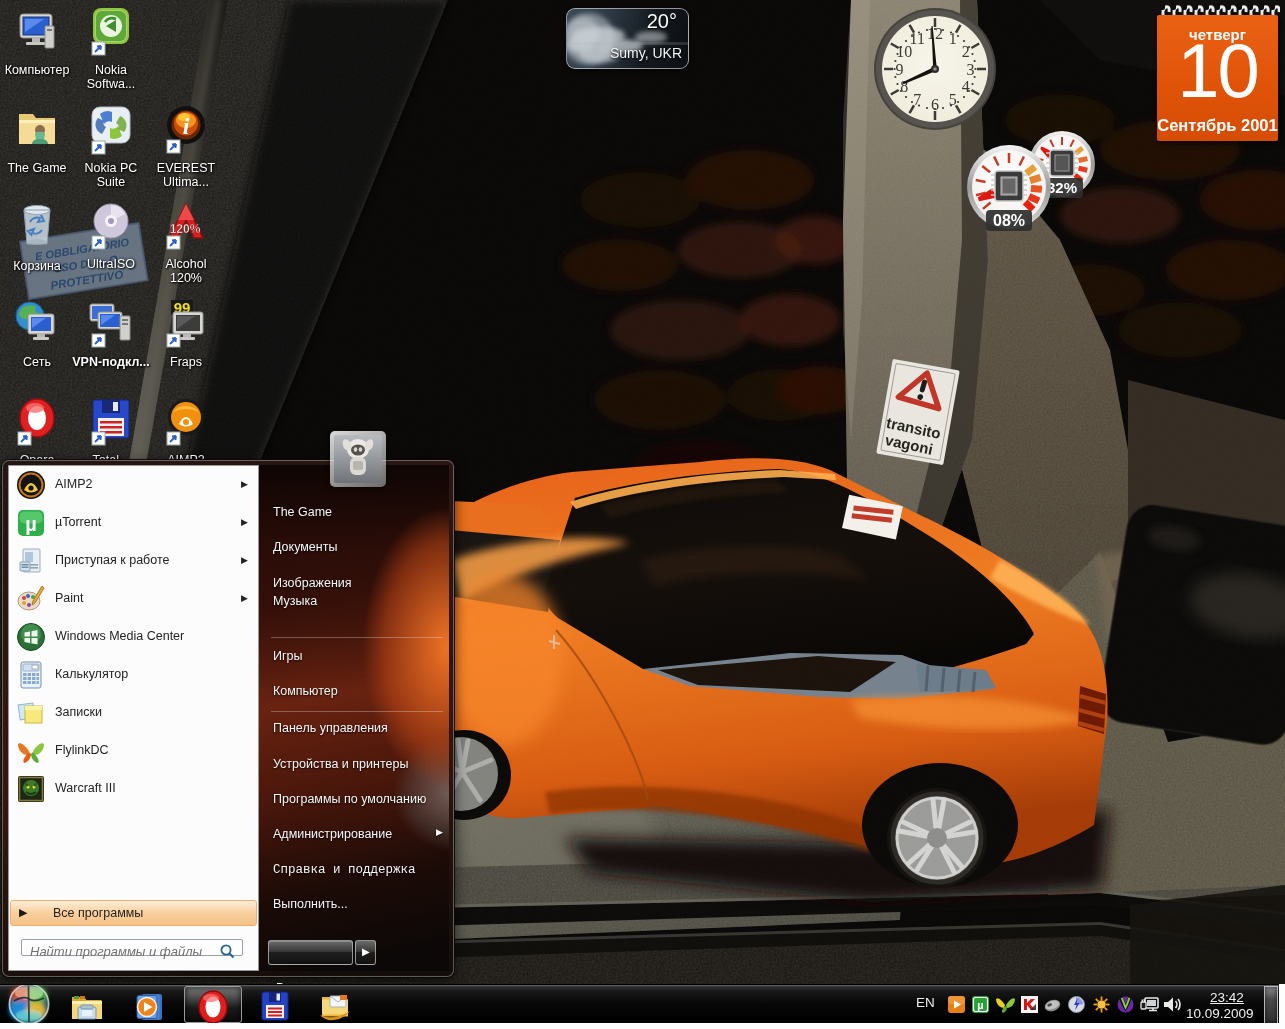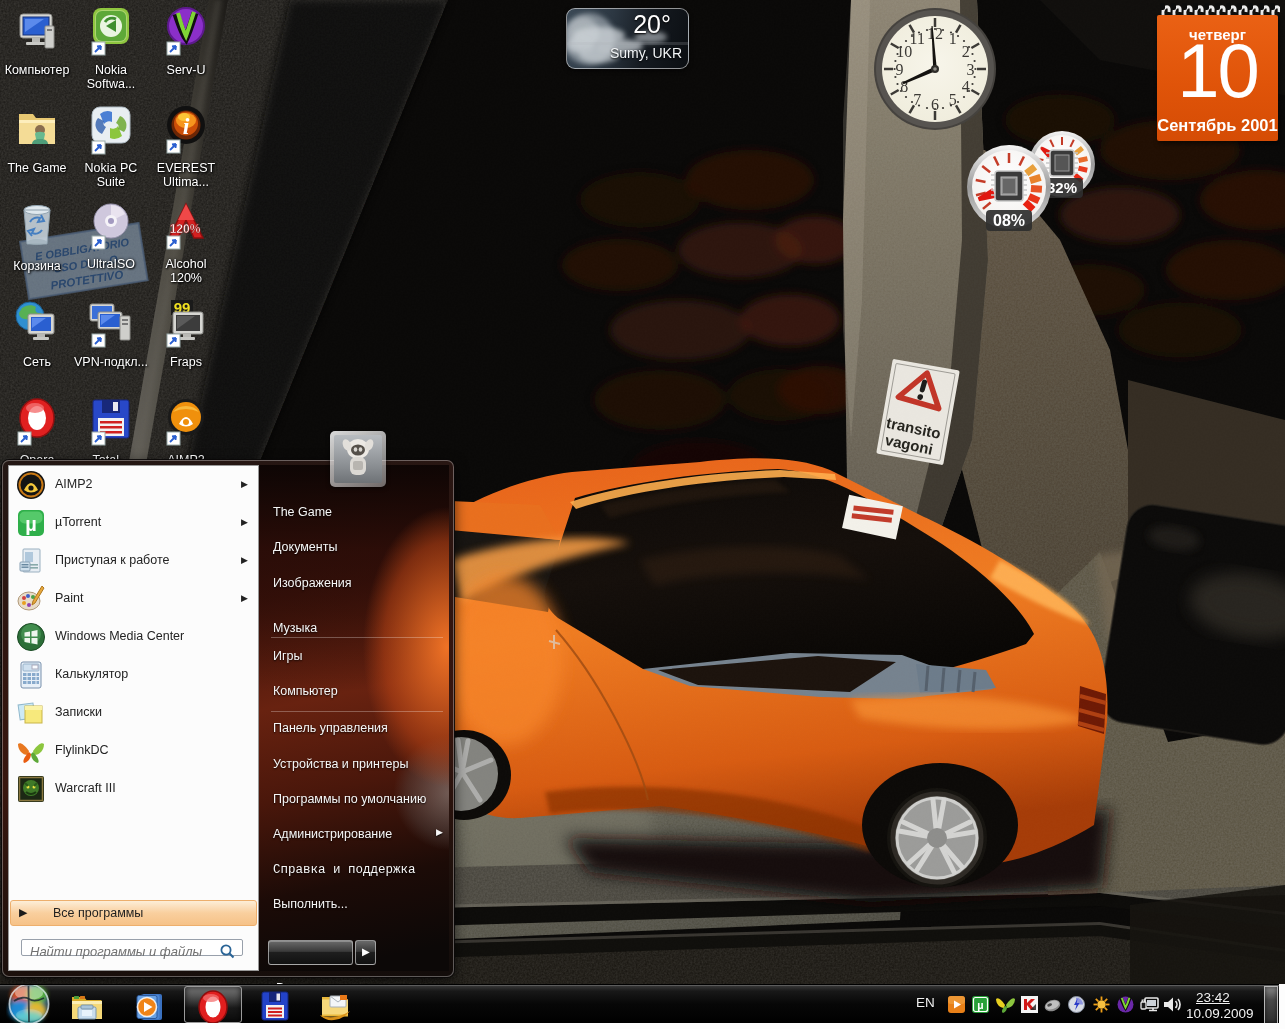--- a/index.html
+++ b/index.html
@@ -254,30 +254,20 @@
         <rect x="7" y="2" width="36" height="36" rx="8" fill="#8fc63f"></rect>
         <rect x="9" y="4" width="32" height="32" rx="7" fill="#ffffff" opacity="0.25"></rect>
         <rect x="10" y="5" width="30" height="30" rx="6" fill="#5da838"></rect>
         <circle cx="25" cy="20" r="11" fill="#e9f5e0"></circle>
         <path d="M 20,14 l 10,6 -10,6 z" fill="#3f8f2f" transform="rotate(180 25 20)"></path>
         <path d="M 30,13 a 9,9 0 0 0 -11,3" stroke="#3f8f2f" stroke-width="3" fill="none"></path>
         <rect x="6" y="36" width="13" height="13" fill="#fff" stroke="#9aa"></rect>
         <path d="M 9,46 l 6,-6 m 0,0 l -4,0.5 m 4,-0.5 l -0.5,4" stroke="#2a5fd0" stroke-width="1.8" fill="none"></path>
       </svg>
 <div class="lbl">Nokia<br>Softwa...</div></div>
-<div class="dicon" style="left:147px;top:6px;">
-<svg width="50" height="52" viewBox="0 0 50 52">
-        <circle cx="25" cy="20" r="18" fill="#8b2fc9"></circle>
-        <circle cx="25" cy="20" r="18" fill="none" stroke="#5e1a8e" stroke-width="2"></circle>
-        <path d="M 15,8 C 19,20 22,28 25,32 C 28,26 31,16 34,7" stroke="#101010" stroke-width="7" fill="none"></path>
-        <path d="M 17,7 C 20,18 23,26 25,30 C 27,25 30,15 33,6" stroke="#7fd435" stroke-width="4" fill="none"></path>
-        <rect x="6" y="36" width="13" height="13" fill="#fff" stroke="#9aa"></rect>
-        <path d="M 9,46 l 6,-6 m 0,0 l -4,0.5 m 4,-0.5 l -0.5,4" stroke="#2a5fd0" stroke-width="1.8" fill="none"></path>
-      </svg>
-<div class="lbl">Serv-U</div></div>
 
 <div class="dicon" style="left:-2px;top:104px;">
 <svg width="50" height="52" viewBox="0 0 50 52">
         <path d="M 7,10 h 14 l 3,4 h 19 v 26 h -36 z" fill="#e8c872"></path>
         <path d="M 7,16 h 36 v 24 h -36 z" fill="#f4dc96"></path>
         <path d="M 7,16 h 36 v 3 h -36 z" fill="#fdeebc"></path>
         <circle cx="28" cy="26" r="5" fill="#8a6d4f"></circle>
         <path d="M 20,40 c 0,-7 16,-7 16,0 z" fill="#4f9e7a"></path>
         <path d="M 23,30 c 0,-3 10,-3 10,0 l -1,5 h -8 z" fill="#67b98f"></path>
       </svg>
@@ -344,21 +334,21 @@
         <circle cx="18" cy="18" r="14" fill="#2f8fd0"></circle>
         <path d="M 10,10 c 4,-3 10,-4 14,-1 c -2,4 1,7 5,6 c 2,5 -1,11 -5,13 c -6,1 -9,-3 -8,-7 c -5,1 -9,-2 -9,-6 z" fill="#57b054"></path>
         <circle cx="18" cy="18" r="14" fill="none" stroke="#1a5f94"></circle>
         <rect x="16" y="16" width="26" height="20" rx="2" fill="#d6d6d2" stroke="#8e8e8a"></rect>
         <rect x="19" y="19" width="20" height="14" fill="#2a5fd0"></rect>
         <polygon points="20,20 34,20 20,30" fill="#5b8aec"></polygon>
         <rect x="25" y="36" width="8" height="3" fill="#b8b8b4"></rect>
         <rect x="21" y="39" width="16" height="3" rx="1" fill="#c8c8c4"></rect>
       </svg>
 <div class="lbl">Сеть</div></div>
-<div class="dicon" style="left:72px;top:298px;">
+<div class="dicon" style="left:72px;top:298px;font-weight:bold;">
 <svg width="50" height="52" viewBox="0 0 50 52">
         <rect x="4" y="6" width="24" height="17" rx="2" fill="#d6d6d2" stroke="#8e8e8a"></rect>
         <rect x="6" y="8" width="20" height="13" fill="#3a6fd8"></rect>
         <rect x="12" y="14" width="24" height="17" rx="2" fill="#d6d6d2" stroke="#8e8e8a"></rect>
         <rect x="14" y="16" width="20" height="13" fill="#2a5fd0"></rect>
         <polygon points="15,17 29,17 15,27" fill="#5b8aec"></polygon>
         <rect x="34" y="18" width="10" height="24" rx="1" fill="#cfcfcb" stroke="#8e8e8a"></rect>
         <rect x="36" y="21" width="6" height="2" fill="#777"></rect>
         <rect x="36" y="25" width="6" height="2" fill="#777"></rect>
         <rect x="6" y="36" width="13" height="13" fill="#fff" stroke="#9aa"></rect>
@@ -426,21 +416,21 @@
 <circle cx="16" cy="24" r="16" fill="#b9c0c5" opacity="0.7" filter="url(#wbl)"></circle>
 <g filter="url(#wbl)" fill="#ccd3d7" opacity="0.8">
 <ellipse cx="32" cy="26" rx="26" ry="8" opacity="0.95"></ellipse>
 <ellipse cx="52" cy="37" rx="24" ry="7" opacity="0.9"></ellipse>
 <ellipse cx="84" cy="28" rx="16" ry="6" opacity="0.7"></ellipse>
 <ellipse cx="32" cy="46" rx="20" ry="8" opacity="0.85"></ellipse>
 <ellipse cx="14" cy="36" rx="14" ry="9" opacity="0.9"></ellipse>
 </g>
 <rect x="0" y="33" width="121" height="3" fill="#aeb6ba" opacity="0.2"></rect>
 </svg>
-<div style="position:absolute;right:17px;top:1px;font-size:25px;font-weight:300;color:#fff;text-shadow:0 1px 2px #000;">20°</div>
+<div style="position:absolute;right:11px;top:1px;font-size:20px;font-weight:300;color:#fff;text-shadow:0 1px 2px #000;">20°</div>
 <div style="position:absolute;right:6px;top:36px;font-size:14px;color:#f2f5f7;text-shadow:0 1px 2px #000;">Sumy, UKR</div>
 </div>
 
 <div class="gadget" style="left:872px;top:5px;">
 <svg width="126" height="128" viewBox="0 0 126 128">
 <defs>
           <radialGradient id="ckf" cx="0.5" cy="0.45" r="0.7">
 <stop offset="0" stop-color="#f7f5ea"></stop>
             <stop offset="0.8" stop-color="#f0eddd"></stop>
             <stop offset="1" stop-color="#d8d4c2"></stop>
@@ -778,21 +768,21 @@
 <ellipse cx="24" cy="15" rx="7" ry="5.5" fill="#55504a"></ellipse>
 <ellipse cx="21.5" cy="14.5" rx="1.8" ry="2.2" fill="#d8d5d0"></ellipse>
 <ellipse cx="26.5" cy="14.5" rx="1.8" ry="2.2" fill="#d8d5d0"></ellipse>
 </svg></div>
       </div>
 
 <div id="smright">
 <div class="rit" style="top:45px;">The Game</div>
 <div class="rit" style="top:80px;">Документы</div>
 <div class="rit" style="top:116px;">Изображения</div>
-<div class="rit" style="top:161px;">Музыка</div>
+<div class="rit" style="top:134px;">Музыка</div>
 <div class="rit" style="top:189px;">Игры</div>
 <div class="rit" style="top:224px;">Компьютер</div>
 <div class="rit" style="top:261px;">Панель управления</div>
 <div class="rit" style="top:297px;">Устройства и принтеры</div>
 <div class="rit" style="top:332px;">Программы по умолчанию</div>
 <div class="rit" style="top:367px;">Администрирование</div>
 <div class="rit" style="top:367px;left:434px;font-size:9px;">▶</div>
 <div class="rit" style="top:403px;font-family:Liberation Mono, monospace;">Справка и поддержка</div>
 <div class="rit" style="top:437px;">Выполнить...</div>
 </div>
@@ -938,18 +928,18 @@
         <rect x="5" y="2" width="13" height="10" rx="1" fill="none" stroke="#e8e8e8" stroke-width="1.6"></rect>
         <rect x="7" y="4" width="9" height="6" fill="#cdd2d8"></rect>
         <path d="M 9,14.5 h 8 M 13,12 v 2.5" stroke="#e8e8e8" stroke-width="1.6"></path>
         <rect x="1" y="6" width="5" height="7" rx="1" fill="#1a1a1a" stroke="#e8e8e8" stroke-width="1.3"></rect>
         <path d="M 2.2,6 v -2 h 2.6 v 2" stroke="#e8e8e8" stroke-width="1.2" fill="none"></path>
       </svg>
 <svg width="19" height="17" viewBox="0 0 19 17" style="position:absolute;left:1163px;top:11px;">
         <polygon points="1,6 5,6 10,1.5 10,15.5 5,11 1,11" fill="#e8e8e8"></polygon>
         <path d="M 12.5,5 a 5,5 0 0 1 0,7 M 15,3 a 8.5,8.5 0 0 1 0,11" stroke="#e8e8e8" stroke-width="1.7" fill="none"></path>
       </svg>
-<div style="position:absolute;left:1196px;top:5px;width:62px;font-size:13.5px;color:#f2f2f2;text-shadow:0 1px 1px #000;text-decoration:underline;">23:42</div>
+<div style="position:absolute;left:1196px;top:5px;width:62px;text-align:center;font-size:13.5px;color:#f2f2f2;text-shadow:0 1px 1px #000;text-decoration:underline;">23:42</div>
 <div style="position:absolute;left:1186px;top:21px;width:82px;text-align:left;font-size:13.5px;color:#f2f2f2;text-shadow:0 1px 1px #000;">10.09.2009</div>
 
 <div style="position:absolute;right:1px;top:1px;width:14px;height:38px;background:linear-gradient(180deg,#8a8a8a,#4a4a4a 35%,#2e2e2e);border:1px solid #b8b8b8;box-sizing:border-box;box-shadow:inset 0 0 4px rgba(0,0,0,0.6);"></div>
 </div>
 </div>
 
 </body></html>

